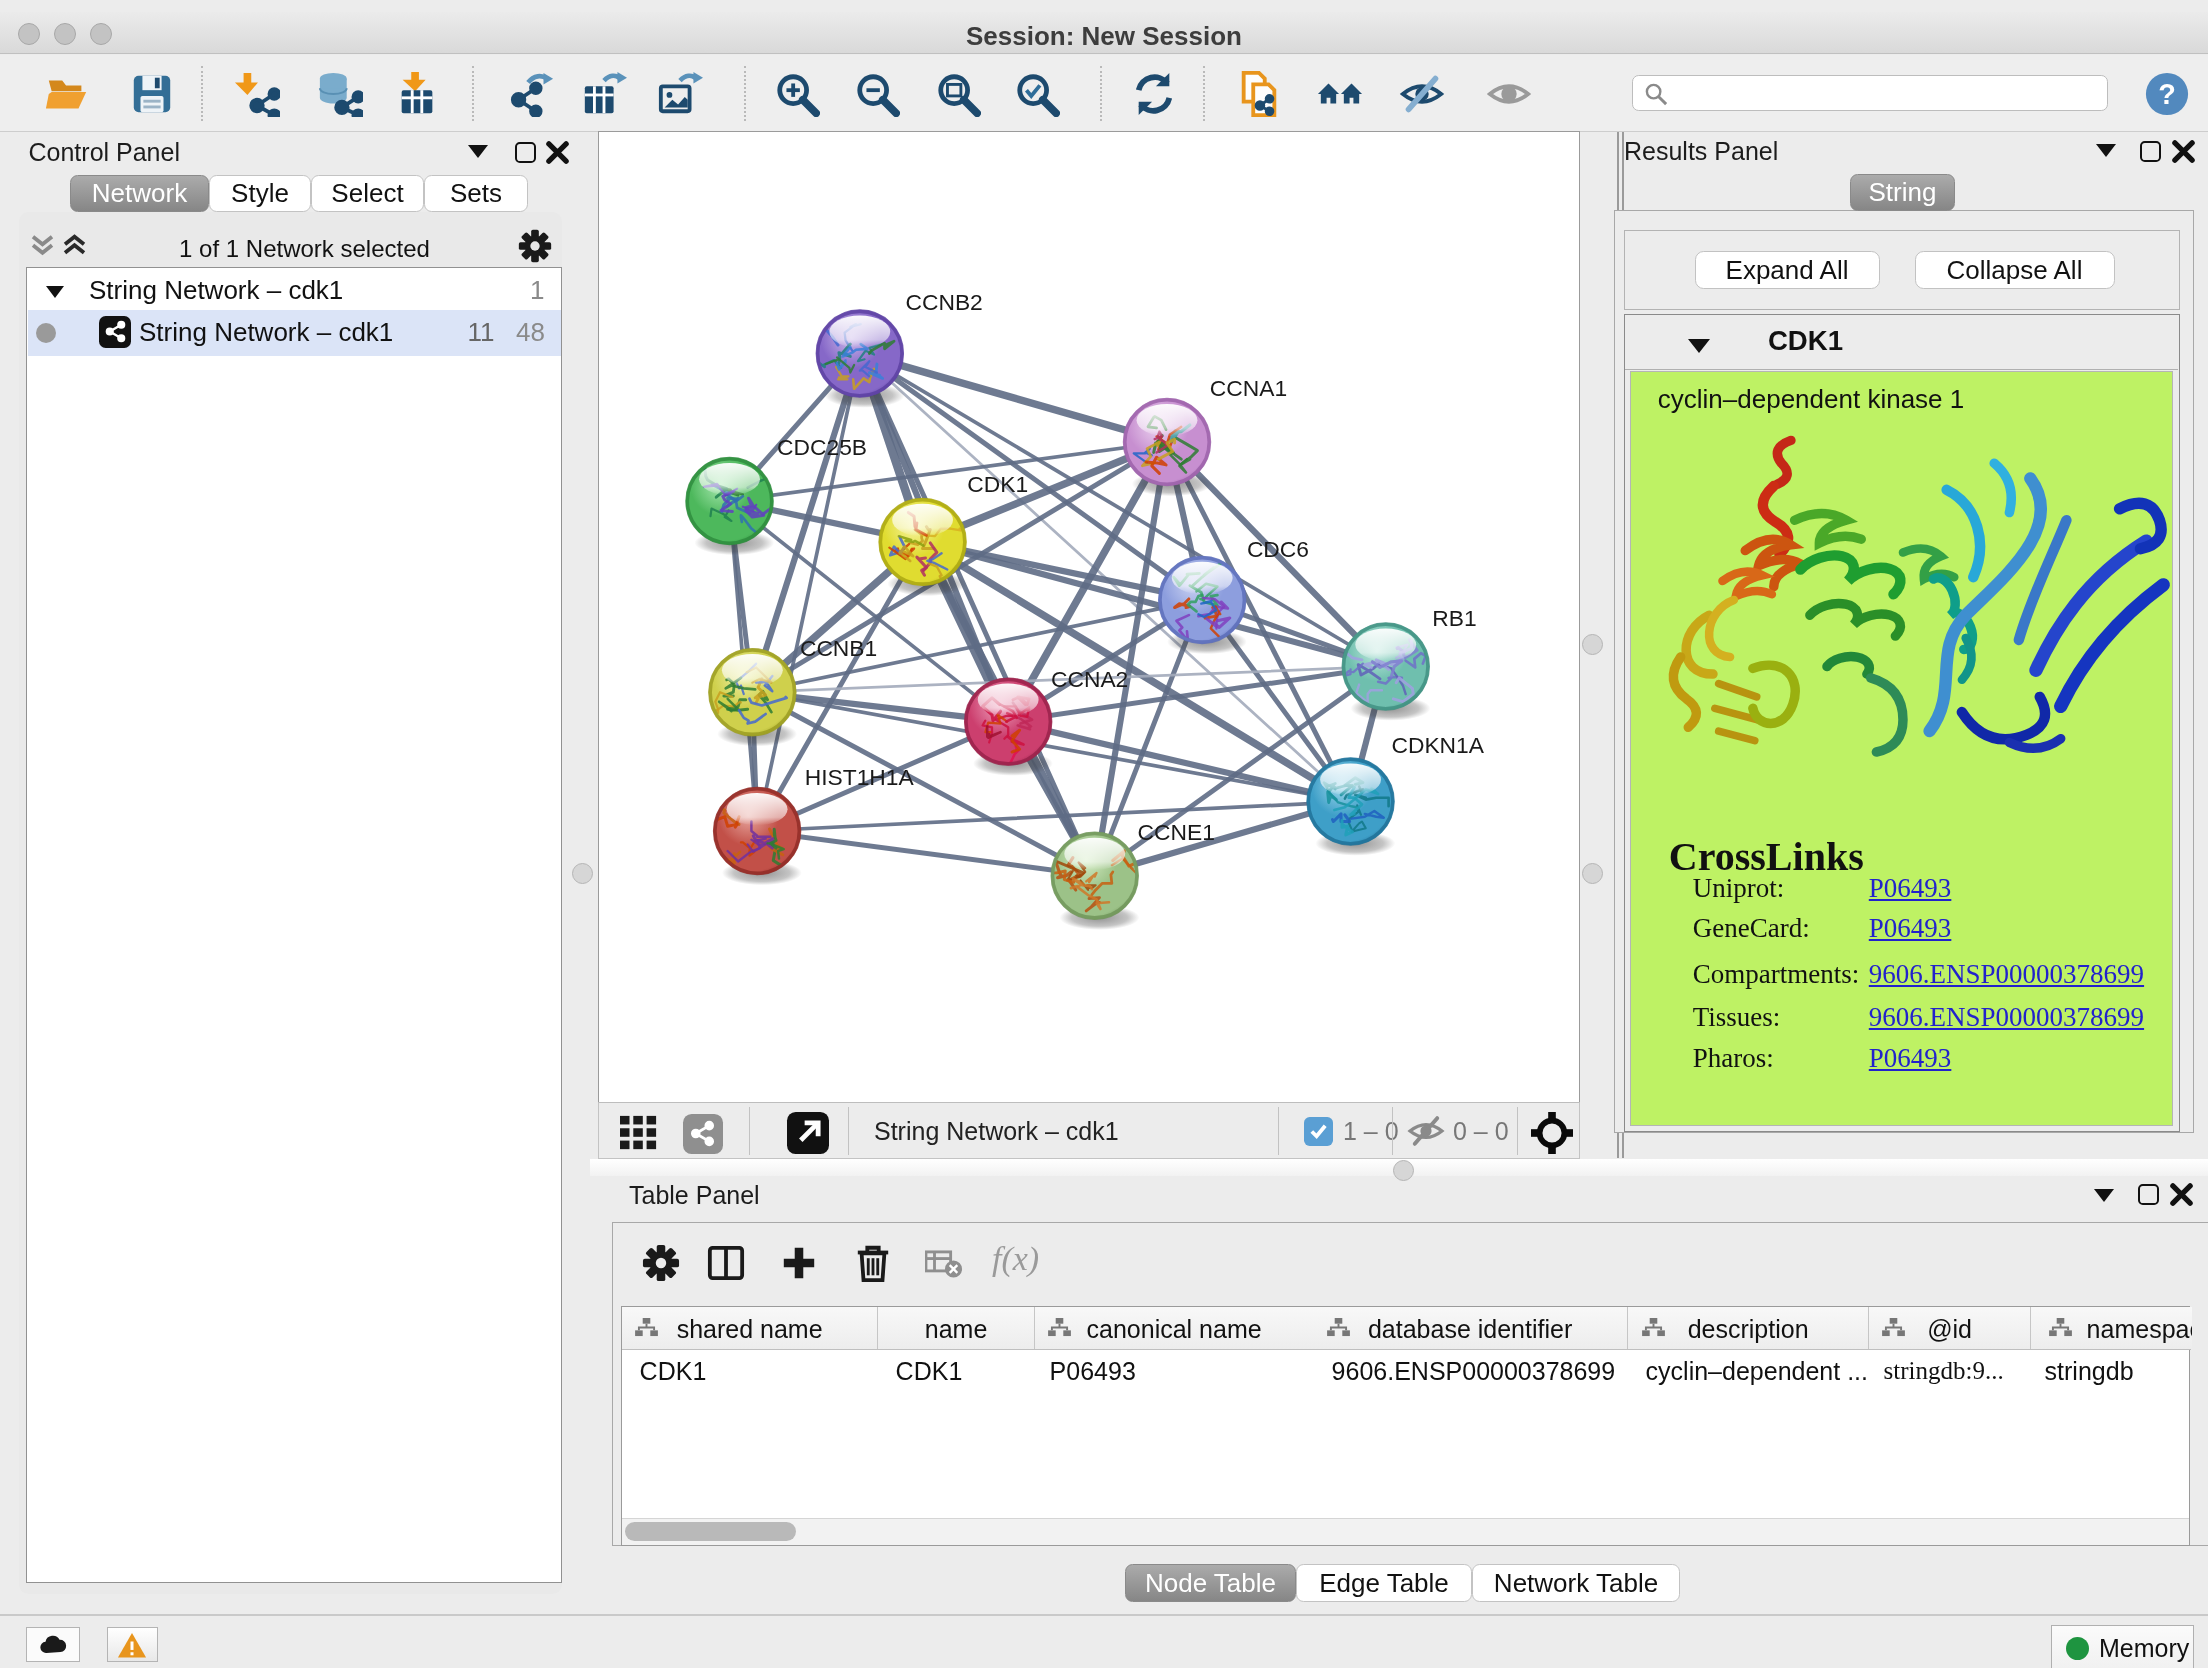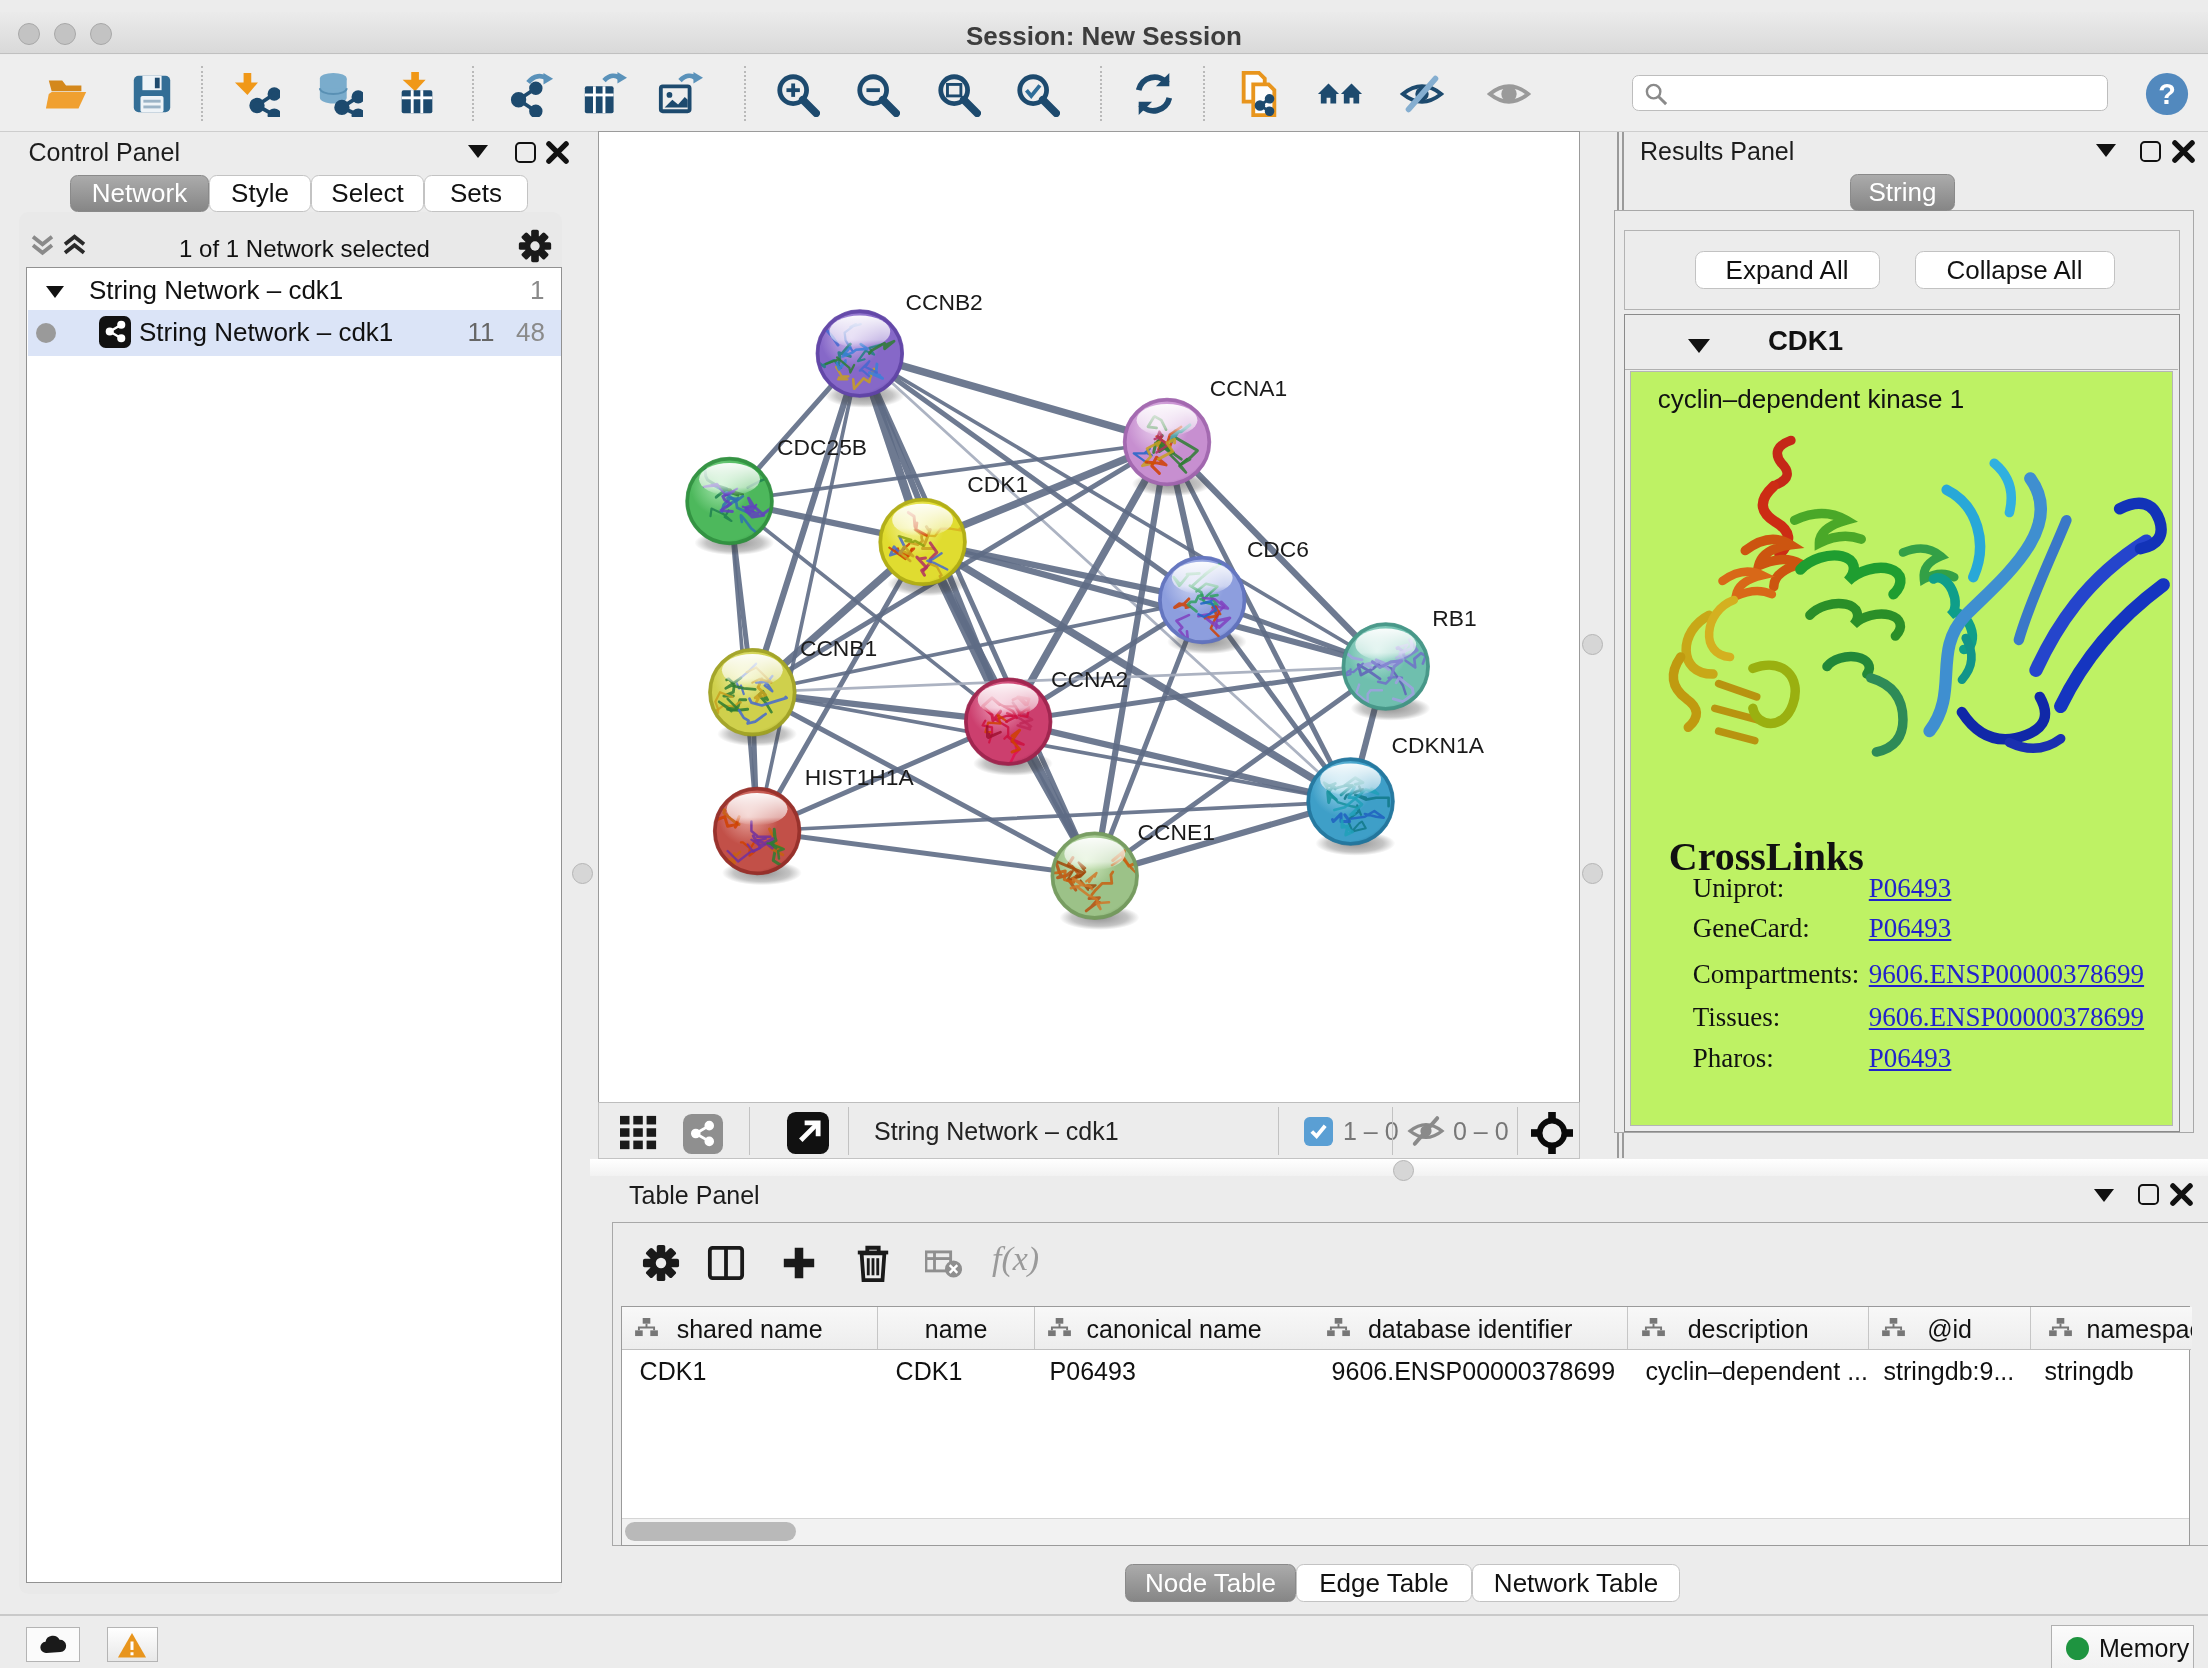--- a/index.html
+++ b/index.html
@@ -692,21 +692,21 @@
       </svg>
 </div>
 
 <div class="abs" style="left:1617px;top:120px;width:1.9px;height:1026px;background:#9a9a9a;"></div>
 <div class="abs" style="left:1622px;top:120px;width:1.9px;height:1026px;background:#9a9a9a;"></div>
 <div class="abs" style="left:1582px;top:622px;width:21px;height:21px;border-radius:50%;background:#d6d6d6;border:1px solid #b5b5b5;"></div>
 <div class="abs" style="left:1582px;top:851px;width:21px;height:21px;border-radius:50%;background:#d6d6d6;border:1px solid #b5b5b5;"></div>
 <div class="abs" style="left:572px;top:851px;width:21px;height:21px;border-radius:50%;background:#d6d6d6;border:1px solid #b5b5b5;"></div>
 
 <div class="abs" id="resultspanel" style="left:1624px;top:120px;width:585px;height:1026px;">
-  <div class="abs ptitle" style="left:0;top:4.8px;padding-left:16px;">Results Panel</div>
+  <div class="abs ptitle" style="left:0;top:4.8px;">Results Panel</div>
   <div class="abs tri" style="left:472px;top:12.4px;"></div>
   <div class="abs sq" style="left:516px;top:8.6px;"></div>
   <svg class="abs" style="left:548px;top:7.6px;" width="23" height="23" viewBox="0 0 24 24">
         <path d="M3 3 L21 21 M21 3 L3 21" stroke="#111" stroke-width="5.5" stroke-linecap="round"></path>
       </svg>
   <div class="abs" style="left:-10.5px;top:78px;width:580px;height:923px;background:#ececec;border:1.9px solid #a8a8a8;">
     <div class="abs" style="left:9.5px;top:19px;width:556px;height:80px;border:1px solid #b3b3b3;"></div>
     <div class="abs btn" style="left:80px;top:40px;width:185px;height:38px;line-height:36px;">Expand All</div>
     <div class="abs btn" style="left:300px;top:40px;width:200px;height:38px;line-height:36px;">Collapse All</div>
     <div class="abs" style="left:9.5px;top:103px;width:556px;height:818px;border:1.9px solid #8a8a8a;">
@@ -867,21 +867,21 @@
             </g>
             <path d="M12 6 v4 M4 13 v-3 h16 v3" stroke="#777777" stroke-width="2" fill="none"></path>
           </svg>
       <div class="abs" style="left:1465px;top:7.6px;width:105px;overflow:hidden;font-size:25px;color:#111;">namespace</div>
       <div class="abs" style="left:0;top:42px;width:1569px;height:1px;background:#bfbfbf;"></div>
       <div class="abs" style="left:18px;top:50px;font-size:25px;color:#111;">CDK1</div>
       <div class="abs" style="left:274px;top:50px;font-size:25px;color:#111;">CDK1</div>
       <div class="abs" style="left:428px;top:50px;font-size:25px;color:#111;">P06493</div>
       <div class="abs" style="left:710px;top:50px;font-size:25px;color:#111;">9606.ENSP00000378699</div>
       <div class="abs" style="left:1024px;top:50px;font-size:25px;color:#111;">cyclin–dependent ...</div>
-      <div class="abs" style="left:1262px;top:50px;font-size:25px;color:#111;">stringdb:9...</div>
+      <div class="abs" style="left:1262px;top:50px;font-size:25px;color:#111;font-family:Liberation Serif, serif;">stringdb:9...</div>
       <div class="abs" style="left:1423px;top:50px;font-size:25px;color:#111;">stringdb</div>
       <div class="abs" style="left:0;top:211px;width:1567px;height:27px;background:#f2f2f2;border-top:1px solid #d5d5d5;"></div>
       <div class="abs" style="left:3.8px;top:215px;width:171px;height:19px;background:#b9b9b9;border-radius:9.5px;"></div>
     </div>
   </div>
   <div class="abs tabbtn tabsel" style="left:535px;top:394px;width:171px;height:38px;line-height:36px;">Node Table</div>
   <div class="abs tabbtn" style="left:706px;top:394px;width:176px;height:38px;line-height:36px;">Edge Table</div>
   <div class="abs tabbtn" style="left:882px;top:394px;width:208px;height:38px;line-height:36px;">Network Table</div>
 </div>
 

